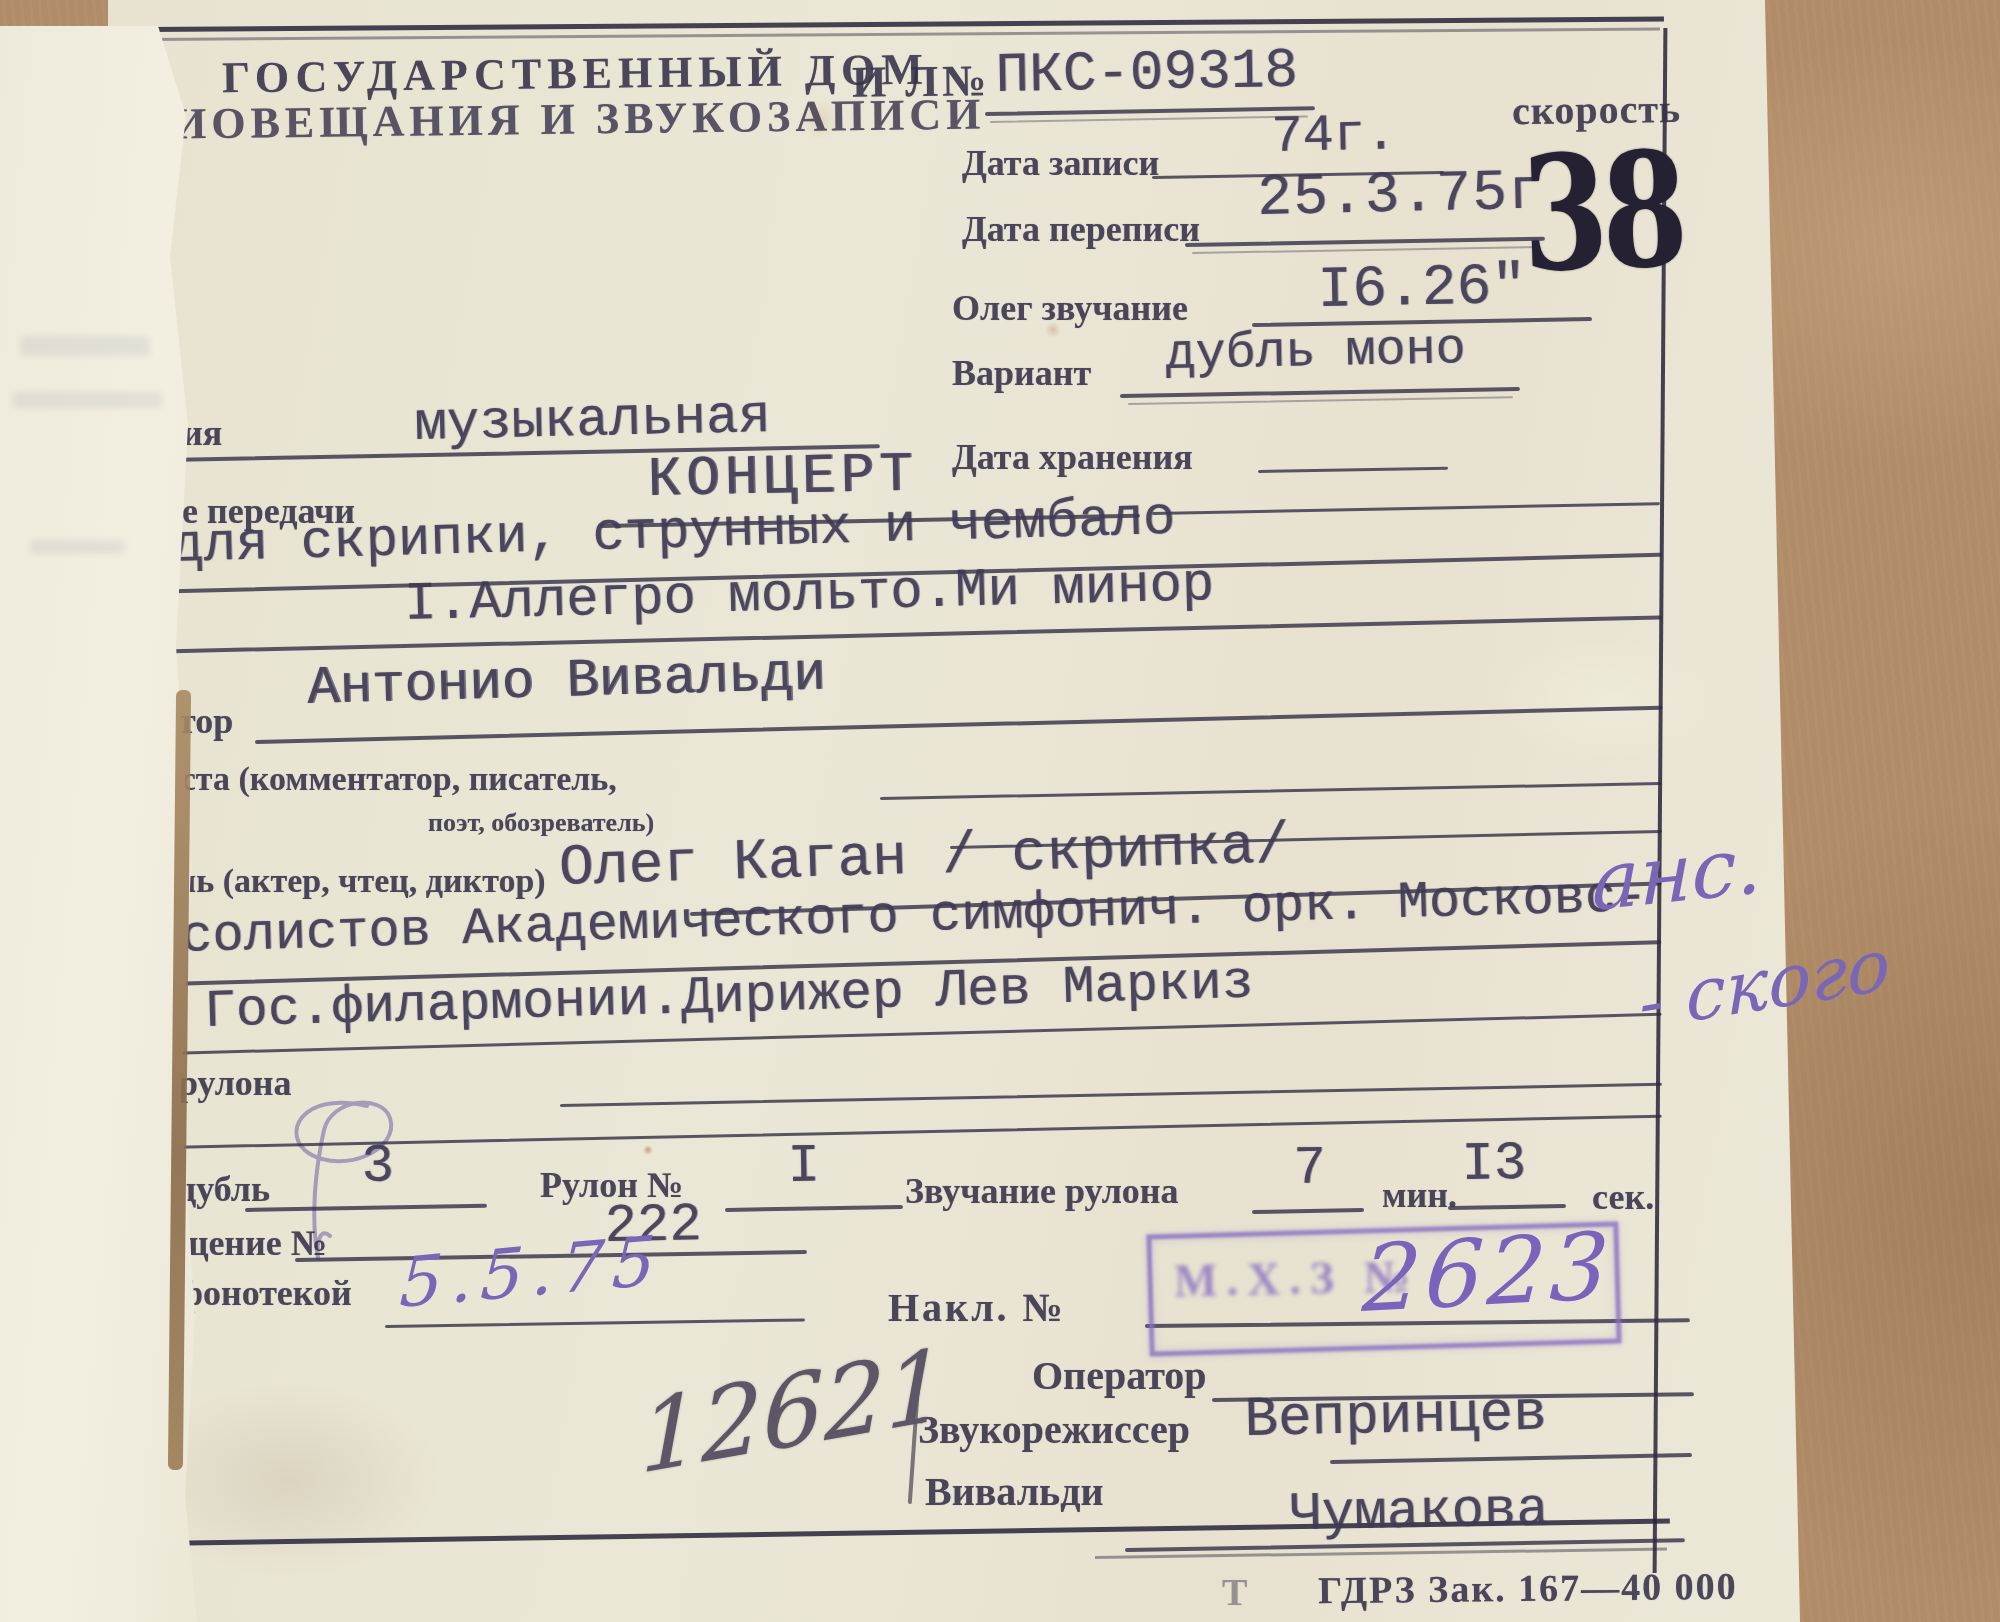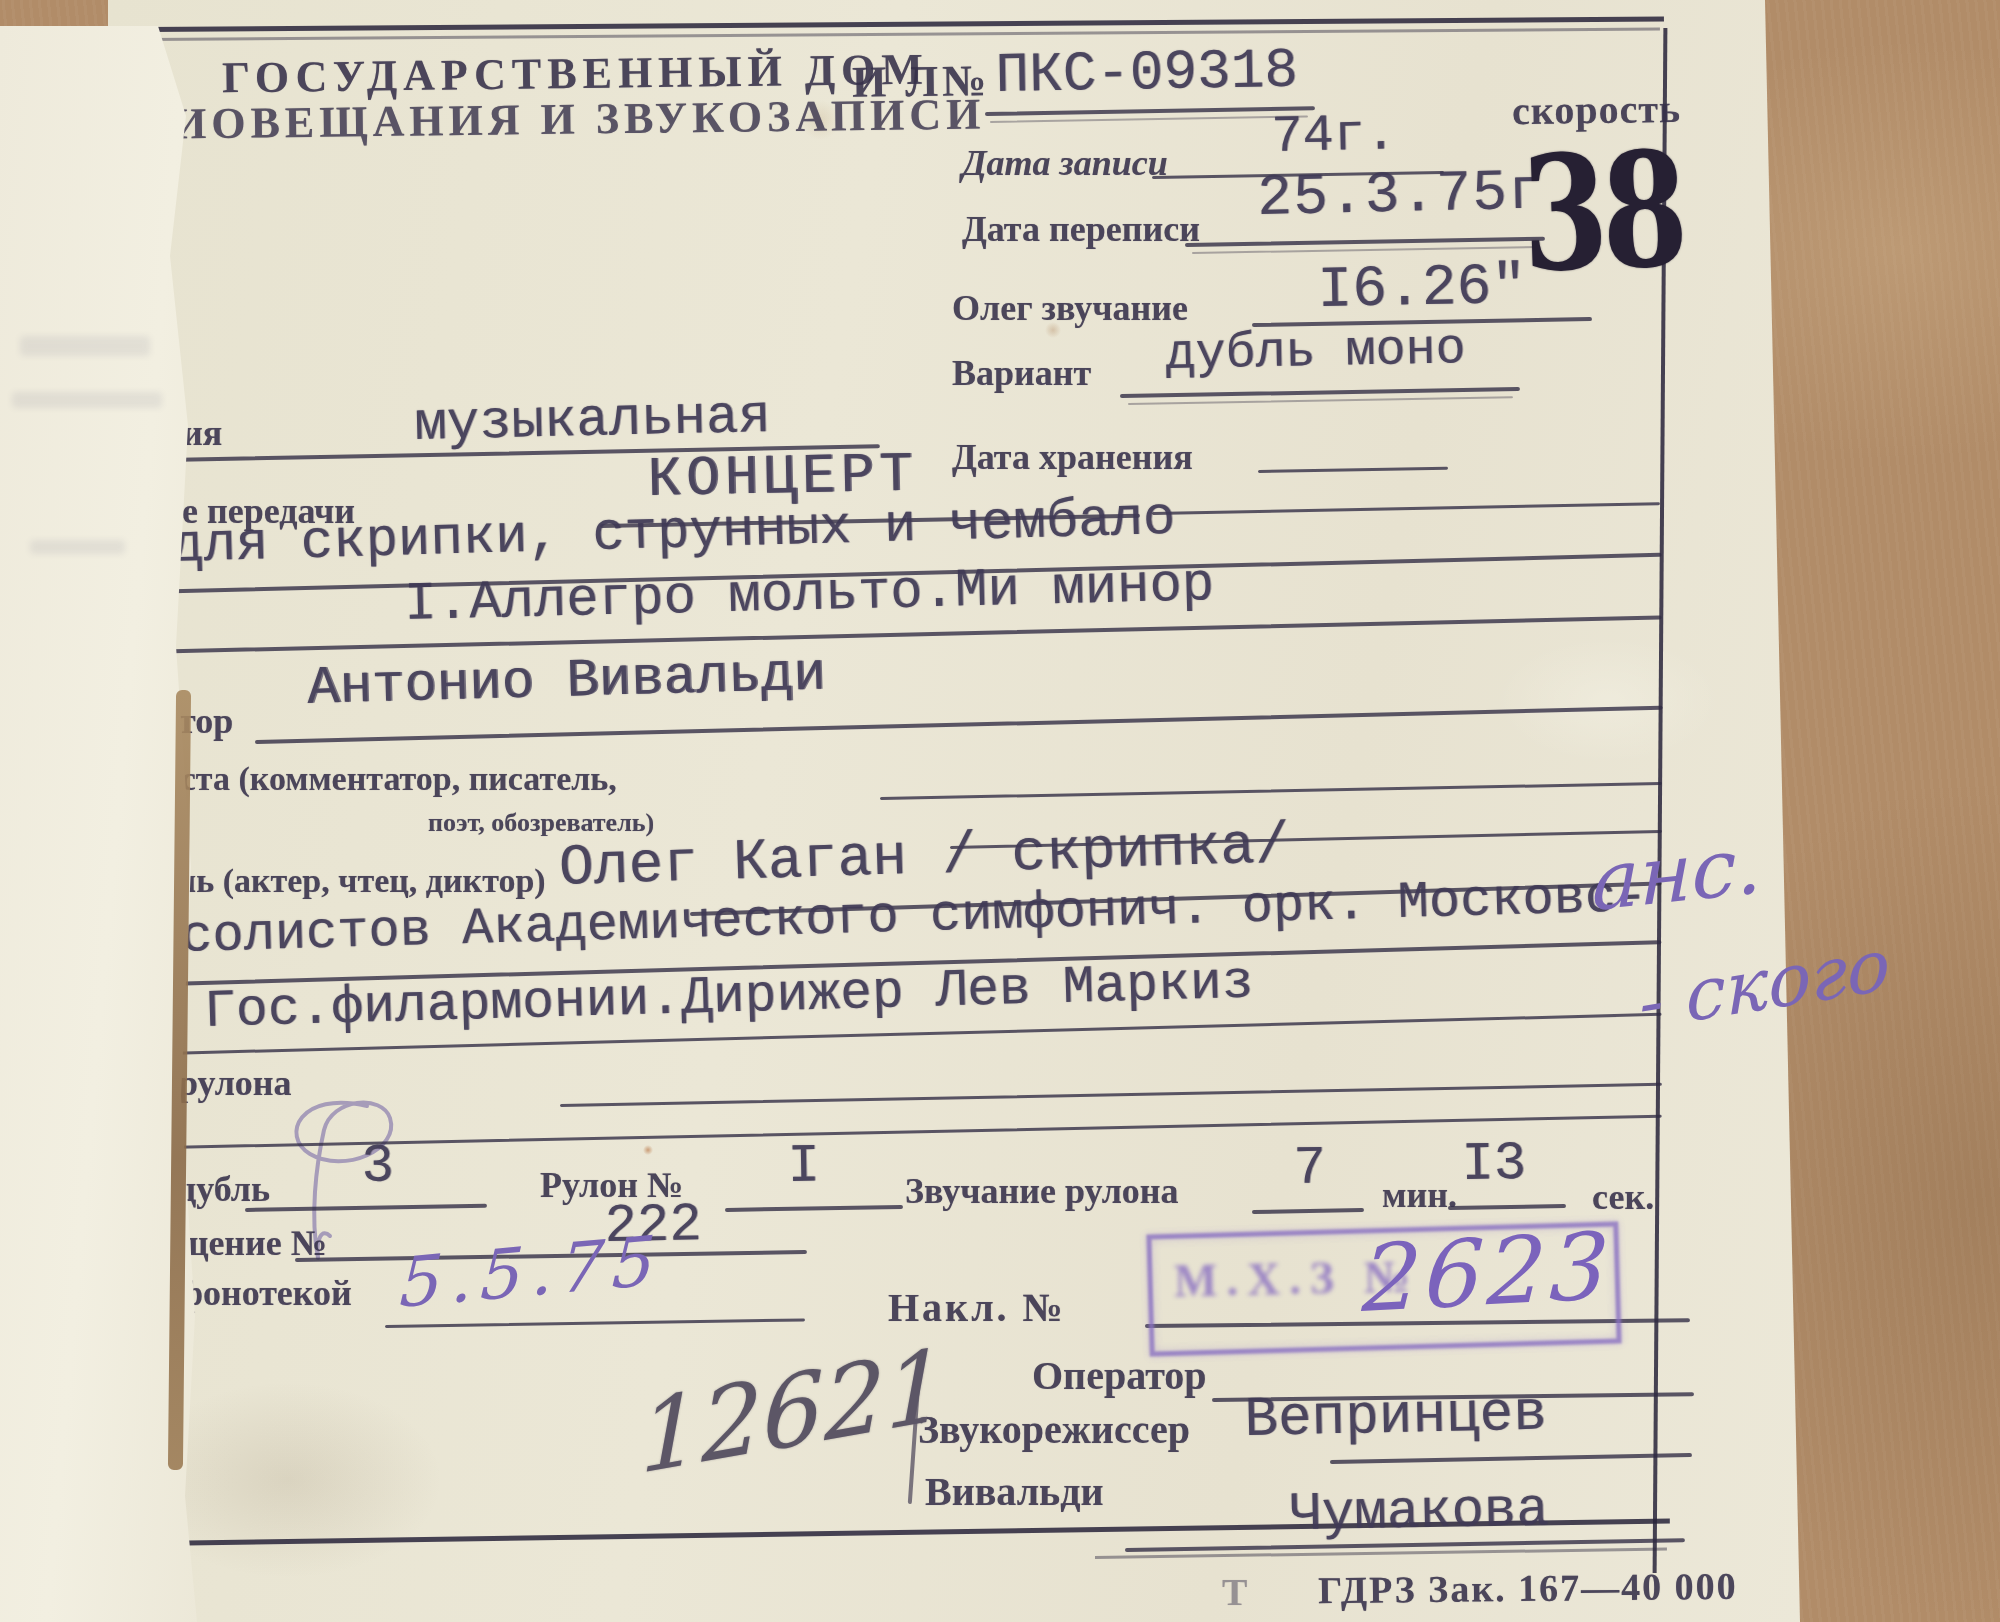--- a/index.html
+++ b/index.html
@@ -64,21 +64,21 @@
 
   <div class="lbl" style="left:222px;top:48px;font-size:44px;letter-spacing:6px;transform:rotate(-.7deg);">ГОСУДАРСТВЕННЫЙ ДОМ</div>
   <div class="lbl" style="left:100px;top:94px;font-size:44px;letter-spacing:5px;transform:rotate(-.7deg);opacity:.8;">АДИОВЕЩАНИЯ И ЗВУКОЗАПИСИ</div>
   <div class="lbl" style="left:852px;top:56px;font-size:44px;letter-spacing:4px;transform:rotate(-.7deg);">И Л№</div>
   <div class="typed" style="left:996px;top:44px;font-size:56px;transform:rotate(-1deg);">ПКС-09318</div>
   <div class="rule" style="left:985px;top:112px;width:330px;height:4px;transform:rotate(-1deg);"></div>
   <div class="rule echo" style="left:990px;top:121px;width:318px;transform:rotate(-1deg);"></div>
   <div class="lbl" style="left:1512px;top:86px;font-size:40px;letter-spacing:1px;transform:rotate(-.8deg);">скорость</div>
   <div class="big38">38</div>
 
-  <div class="lbl" style="left:962px;top:142px;font-style:italic;">Дата записи</div>
+  <div class="lbl" style="left:962px;top:142px;">Дата записи</div>
   <div class="typed" style="left:1272px;top:108px;font-size:52px;transform:rotate(-1.2deg);">74г.</div>
   <div class="rule" style="left:1152px;top:176px;width:292px;transform:rotate(-1deg);"></div>
   <div class="lbl" style="left:962px;top:208px;">Дата переписи</div>
   <div class="typed" style="left:1258px;top:166px;font-size:58px;letter-spacing:1px;transform:rotate(-1.3deg);">25.3.75г</div>
   <div class="rule" style="left:1185px;top:243px;width:360px;height:4px;transform:rotate(-1deg);"></div>
   <div class="rule echo" style="left:1192px;top:252px;width:348px;transform:rotate(-1deg);"></div>
   <div class="lbl" style="left:952px;top:287px;">Олег звучание</div>
   <div class="typed" style="left:1318px;top:258px;font-size:58px;transform:rotate(-1.1deg);">I6.26"</div>
   <div class="rule" style="left:1252px;top:323px;width:340px;height:4px;transform:rotate(-1deg);"></div>
   <div class="lbl" style="left:952px;top:352px;">Вариант</div>

